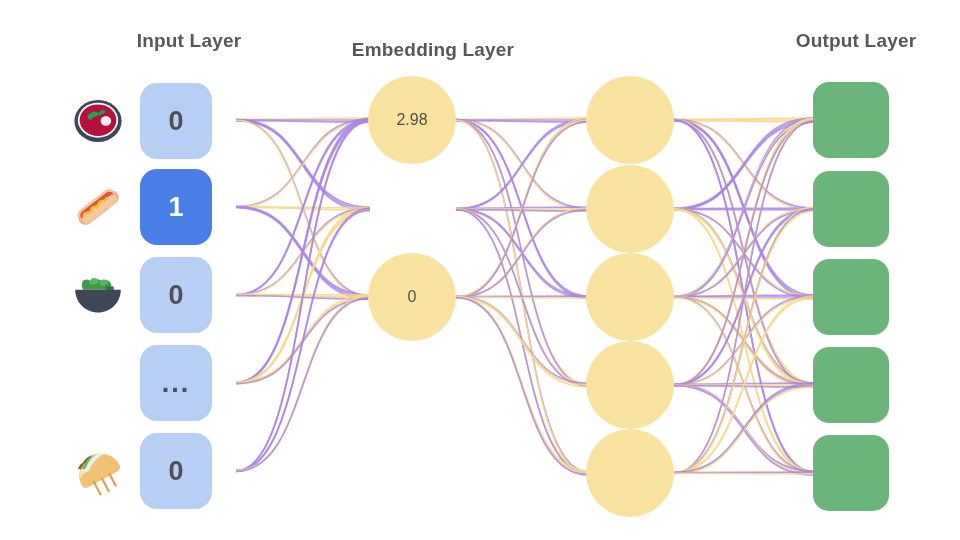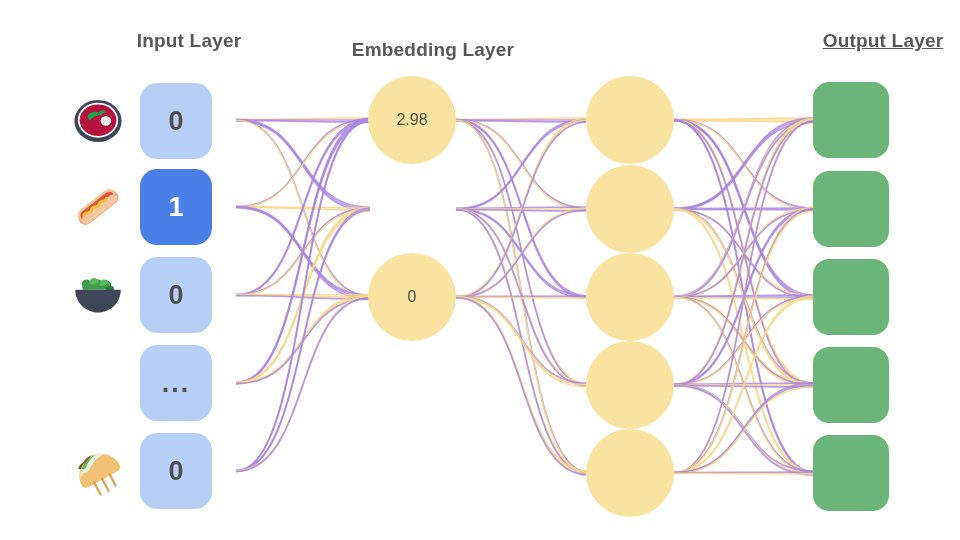--- a/index.html
+++ b/index.html
@@ -23,21 +23,21 @@
     font-size: 19px;
     font-weight: bold;
     color: #58585a;
     letter-spacing: 0.2px;
     white-space: nowrap;
     text-align: center;
     transform: translateX(-50%);
   }
   #title-input  { left: 189px; top: 30px; }
   #title-embed  { left: 433px; top: 30px; margin-top: 9px; }
-  #title-output { left: 883px; top: 30px; text-decoration: underline; }
+  #title-output { left: 856px; top: 30px; }
 
   
   #edges {
     position: absolute;
     left: 0; top: 0;
     width: 960px;
     height: 540px;
   }
 
   

